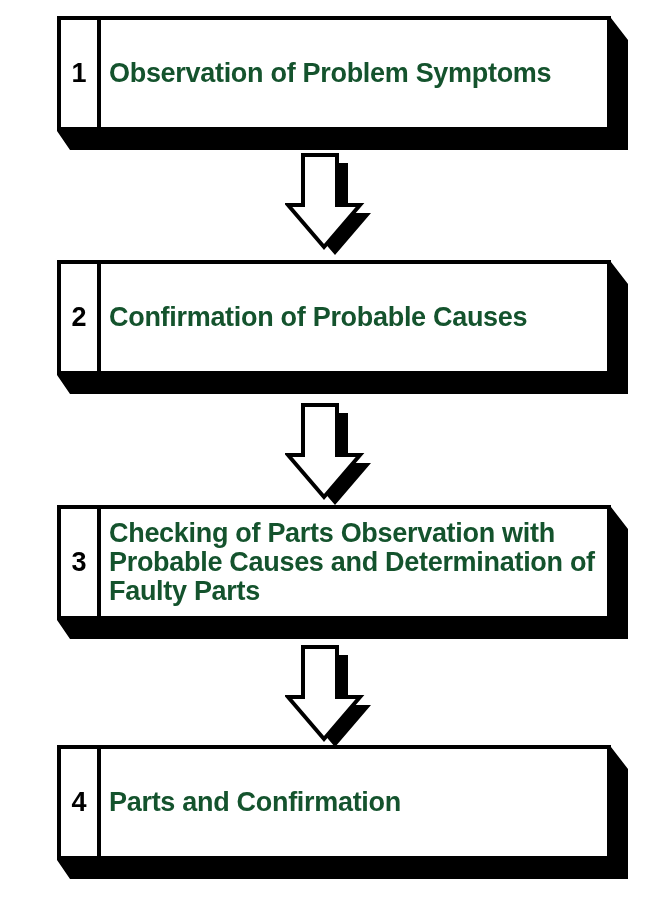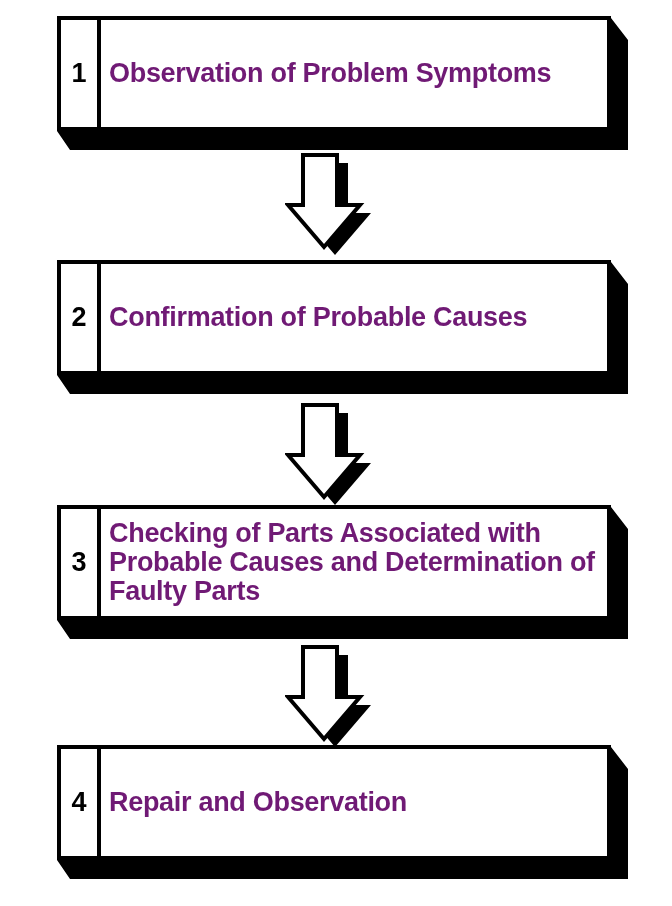--- a/index.html
+++ b/index.html
@@ -67,21 +67,21 @@
   }
   .step-label {
     flex: 1;
     display: flex;
     align-items: center;
     padding: 0 2px 0 8px;
     font-weight: bold;
     font-size: 27px;
     line-height: 29px;
     letter-spacing: -0.3px;
-    color: #701a75;
+    color: #14532d;
   }
   .arrow {
     position: absolute;
     left: 285px;
     width: 90px;
     height: 104px;
   }
   #arrow-1 { top: 153px; }
   #arrow-2 { top: 403px; }
   #arrow-3 { top: 645px; }
@@ -114,30 +114,30 @@
 
   <svg class="arrow" id="arrow-2" viewBox="0 0 90 104" aria-hidden="true">
     <path d="M18,2 H52 V52 H75 L39,94 L3,52 H18 Z" transform="translate(11,8)" fill="#000000"></path>
     <path d="M18,2 H52 V52 H75 L39,94 L3,52 H18 Z" fill="#ffffff" stroke="#000000" stroke-width="4" stroke-linejoin="miter"></path>
   </svg>
 
   <div class="step" id="step-3">
     <div class="step-shadow"></div>
     <div class="step-face">
       <div class="step-num">3</div>
-      <div class="step-label">Checking of Parts Associated with Probable Causes and Determination of Faulty Parts</div>
+      <div class="step-label">Checking of Parts Observation with Probable Causes and Determination of Faulty Parts</div>
     </div>
   </div>
 
   <svg class="arrow" id="arrow-3" viewBox="0 0 90 104" aria-hidden="true">
     <path d="M18,2 H52 V52 H75 L39,94 L3,52 H18 Z" transform="translate(11,8)" fill="#000000"></path>
     <path d="M18,2 H52 V52 H75 L39,94 L3,52 H18 Z" fill="#ffffff" stroke="#000000" stroke-width="4" stroke-linejoin="miter"></path>
   </svg>
 
   <div class="step" id="step-4">
     <div class="step-shadow"></div>
     <div class="step-face">
       <div class="step-num">4</div>
-      <div class="step-label">Repair and Observation</div>
+      <div class="step-label">Parts and Confirmation</div>
     </div>
   </div>
 
 </div>
 
 </body></html>

